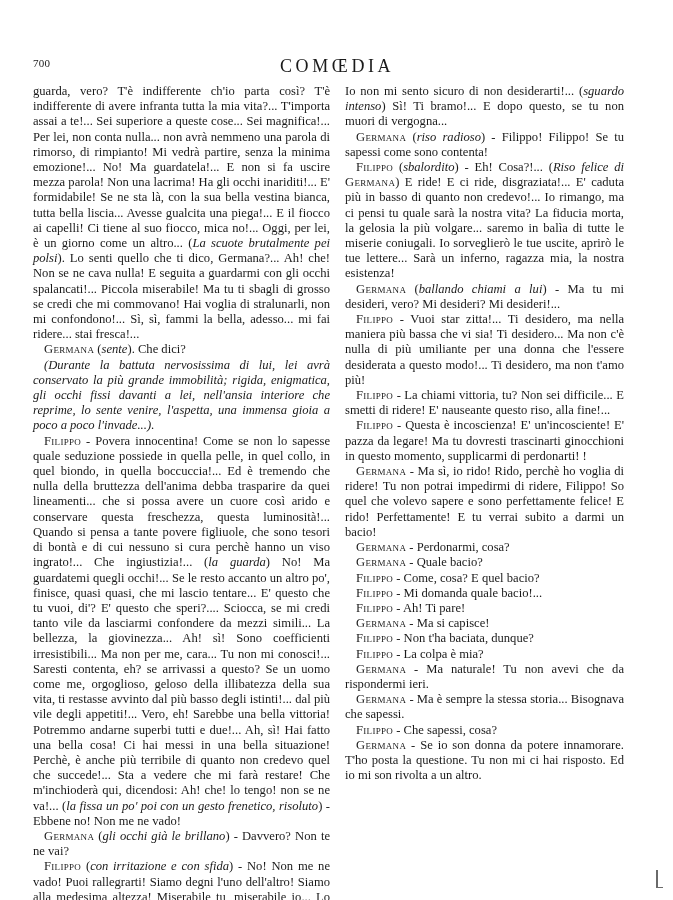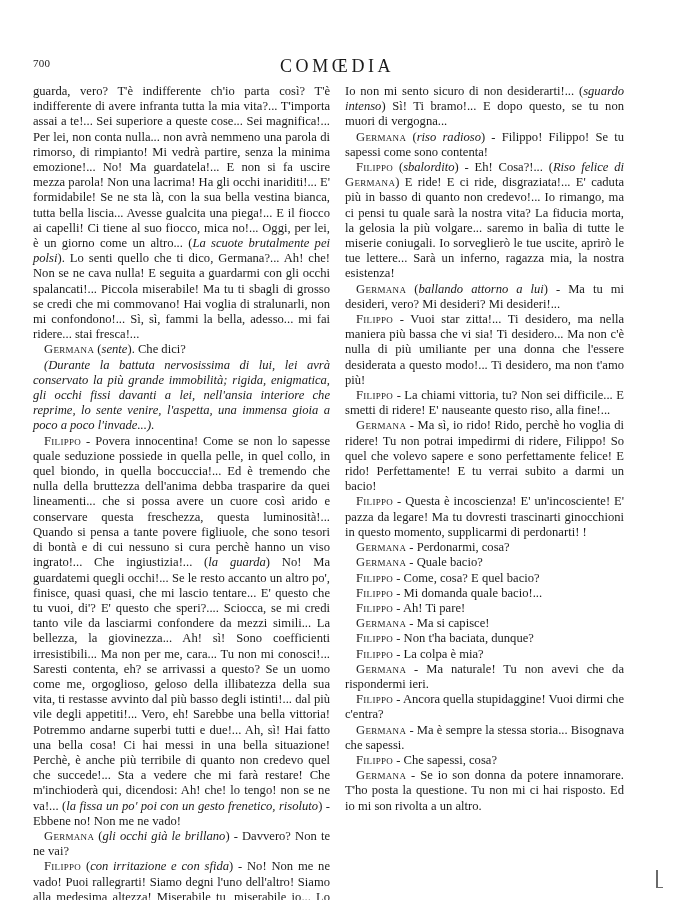--- a/index.html
+++ b/index.html
@@ -48,34 +48,33 @@
       <p class="para indent"><span class="speaker">Germana</span><span class="text"> (</span><span class="stage">sente</span><span class="text">). Che dici?</span></p>
       <p class="para indent"><span class="stage">(Durante la battuta nervosissima di lui, lei avrà conservato la più grande immobilità; rigida, enigmatica, gli occhi fissi davanti a lei, nell'ansia interiore che reprime, lo sente venire, l'aspetta, una immensa gioia a poco a poco l'invade...)</span><span class="text">.</span></p>
       <p class="para indent"><span class="speaker">Filippo</span><span class="text"> - Povera innocentina! Come se non lo sapesse quale seduzione possiede in quella pelle, in quel collo, in quel biondo, in quella boccuccia!... Ed è tremendo che nulla della bruttezza dell'anima debba trasparire da quei lineamenti... che si possa avere un cuore così arido e conservare questa freschezza, questa luminosità!... Quando si pensa a tante povere figliuole, che sono tesori di bontà e di cui nessuno si cura perchè hanno un viso ingrato!... Che ingiustizia!... (</span><span class="stage">la guarda</span><span class="text">) No! Ma guardatemi quegli occhi!... Se le resto accanto un altro po', finisce, quasi quasi, che mi lascio tentare... E' questo che tu vuoi, di'? E' questo che speri?.... Sciocca, se mi credi tanto vile da lasciarmi confondere da mezzi simili... La bellezza, la giovinezza... Ah! sì! Sono coefficienti irresistibili... Ma non per me, cara... Tu non mi conosci!... Saresti contenta, eh? se arrivassi a questo? Se un uomo come me, orgoglioso, geloso della illibatezza della sua vita, ti restasse avvinto dal più basso degli istinti!... dal più vile degli appetiti!... Vero, eh! Sarebbe una bella vittoria! Potremmo andarne superbi tutti e due!... Ah, sì! Hai fatto una bella cosa! Ci hai messi in una bella situazione! Perchè, è anche più terribile di quanto non credevo quel che succede!... Sta a vedere che mi farà restare! Che m'inchioderà qui, dicendosi: Ah! che! lo tengo! non se ne va!... (</span><span class="stage">la fissa un po' poi con un gesto frenetico, risoluto</span><span class="text">) - Ebbene no! Non me ne vado!</span></p>
       <p class="para indent"><span class="speaker">Germana</span><span class="text"> (</span><span class="stage">gli occhi già le brillano</span><span class="text">) - Davvero? Non te ne vai?</span></p>
       <p class="para indent"><span class="speaker">Filippo</span><span class="text"> (</span><span class="stage">con irritazione e con sfida</span><span class="text">) - No! Non me ne vado! Puoi rallegrarti! Siamo degni l'uno dell'altro! Siamo alla medesima altezza! Miserabile tu, miserabile io... Lo vergogna che tu m'hai portata, possiamo spartircela!... Rimango, mi senti? Rimango! Ed è così forte, se vuoi saperlo, questo richiamo che si sprigiona da te, dal tuo corpo, che in questo momento... non so chi mi tenga... E' formidabile quello che sto per dire!. .</span></p>
     </div>
   <div class="column col-right" id="col-right">
       <p class="para"><span class="text">Io non mi sento sicuro di non desiderarti!... (</span><span class="stage">sguardo intenso</span><span class="text">) Sì! Ti bramo!... E dopo questo, se tu non muori di vergogna...</span></p>
       <p class="para indent"><span class="speaker">Germana</span><span class="text"> (</span><span class="stage">riso radioso</span><span class="text">) - Filippo! Filippo! Se tu sapessi come sono contenta!</span></p>
       <p class="para indent"><span class="speaker">Filippo</span><span class="text"> (</span><span class="stage">sbalordito</span><span class="text">) - Eh! Cosa?!... (</span><span class="stage">Riso felice di </span><span class="speaker">Germana</span><span class="text">) E ride! E ci ride, disgraziata!... E' caduta più in basso di quanto non credevo!... Io rimango, ma ci pensi tu quale sarà la nostra vita? La fiducia morta, la gelosia la più volgare... saremo in balìa di tutte le miserie coniugali. Io sorveglierò le tue uscite, aprirò le tue lettere... Sarà un inferno, ragazza mia, la nostra esistenza!</span></p>
-      <p class="para indent"><span class="speaker">Germana</span><span class="text"> (</span><span class="stage">ballando attorno a lui</span><span class="text">) - Ma tu mi desideri, vero? Mi desideri? Mi desideri!...</span></p>
+      <p class="para indent"><span class="speaker">Germana</span><span class="text"> (</span><span class="stage">ballando chiami a lui</span><span class="text">) - Ma tu mi desideri, vero? Mi desideri? Mi desideri!...</span></p>
       <p class="para indent"><span class="speaker">Filippo</span><span class="text"> - Vuoi star zitta!... Ti desidero, ma nella maniera più bassa che vi sia! Ti desidero... Ma non c'è nulla di più umiliante per una donna che l'essere desiderata a questo modo!... Ti desidero, ma non t'amo più!</span></p>
       <p class="para indent"><span class="speaker">Filippo</span><span class="text"> - La chiami vittoria, tu? Non sei difficile... E smetti di ridere! E' nauseante questo riso, alla fine!...</span></p>
+      <p class="para indent"><span class="speaker">Filippo</span><span class="text"> - Questa è incoscienza! E' un'incosciente! E' pazza da legare! Ma tu dovresti trascinarti ginocchioni in questo momento, supplicarmi di perdonarti! !</span></p>
       <p class="para indent"><span class="speaker">Germana</span><span class="text"> - Ma sì, io rido! Rido, perchè ho voglia di ridere! Tu non potrai impedirmi di ridere, Filippo! So quel che volevo sapere e sono perfettamente felice! E rido! Perfettamente! E tu verrai subito a darmi un bacio!</span></p>
-      <p class="para indent"><span class="speaker">Filippo</span><span class="text"> - Questa è incoscienza! E' un'incosciente! E' pazza da legare! Ma tu dovresti trascinarti ginocchioni in questo momento, supplicarmi di perdonarti! !</span></p>
       <p class="para indent"><span class="speaker">Germana</span><span class="text"> - Perdonarmi, cosa?</span></p>
       <p class="para indent"><span class="speaker">Germana</span><span class="text"> - Quale bacio?</span></p>
       <p class="para indent"><span class="speaker">Filippo</span><span class="text"> - Come, cosa? E quel bacio?</span></p>
       <p class="para indent"><span class="speaker">Filippo</span><span class="text"> - Mi domanda quale bacio!...</span></p>
       <p class="para indent"><span class="speaker">Filippo</span><span class="text"> - Ah! Ti pare!</span></p>
       <p class="para indent"><span class="speaker">Germana</span><span class="text"> - Ma si capisce!</span></p>
       <p class="para indent"><span class="speaker">Filippo</span><span class="text"> - Non t'ha baciata, dunque?</span></p>
       <p class="para indent"><span class="speaker">Filippo</span><span class="text"> - La colpa è mia?</span></p>
       <p class="para indent"><span class="speaker">Germana</span><span class="text"> - Ma naturale! Tu non avevi che da rispondermi ieri.</span></p>
-      <p class="para indent"><span class="speaker">Filippo</span><span class="text"> - Ancora quella stupidaggine! Vuoi dirmi che c'entra?</span></p>
       <p class="para indent"><span class="speaker">Germana</span><span class="text"> - Ma è sempre la stessa storia... Bisognava che sapessi.</span></p>
       <p class="para indent"><span class="speaker">Filippo</span><span class="text"> - Che sapessi, cosa?</span></p>
       <p class="para indent"><span class="speaker">Germana</span><span class="text"> - Se io son donna da potere innamorare. T'ho posta la questione. Tu non mi ci hai risposto. Ed io mi son rivolta a un altro.</span></p>
     </div>
 
   <div class="mark"></div>
 </div>
 
 </body></html>

